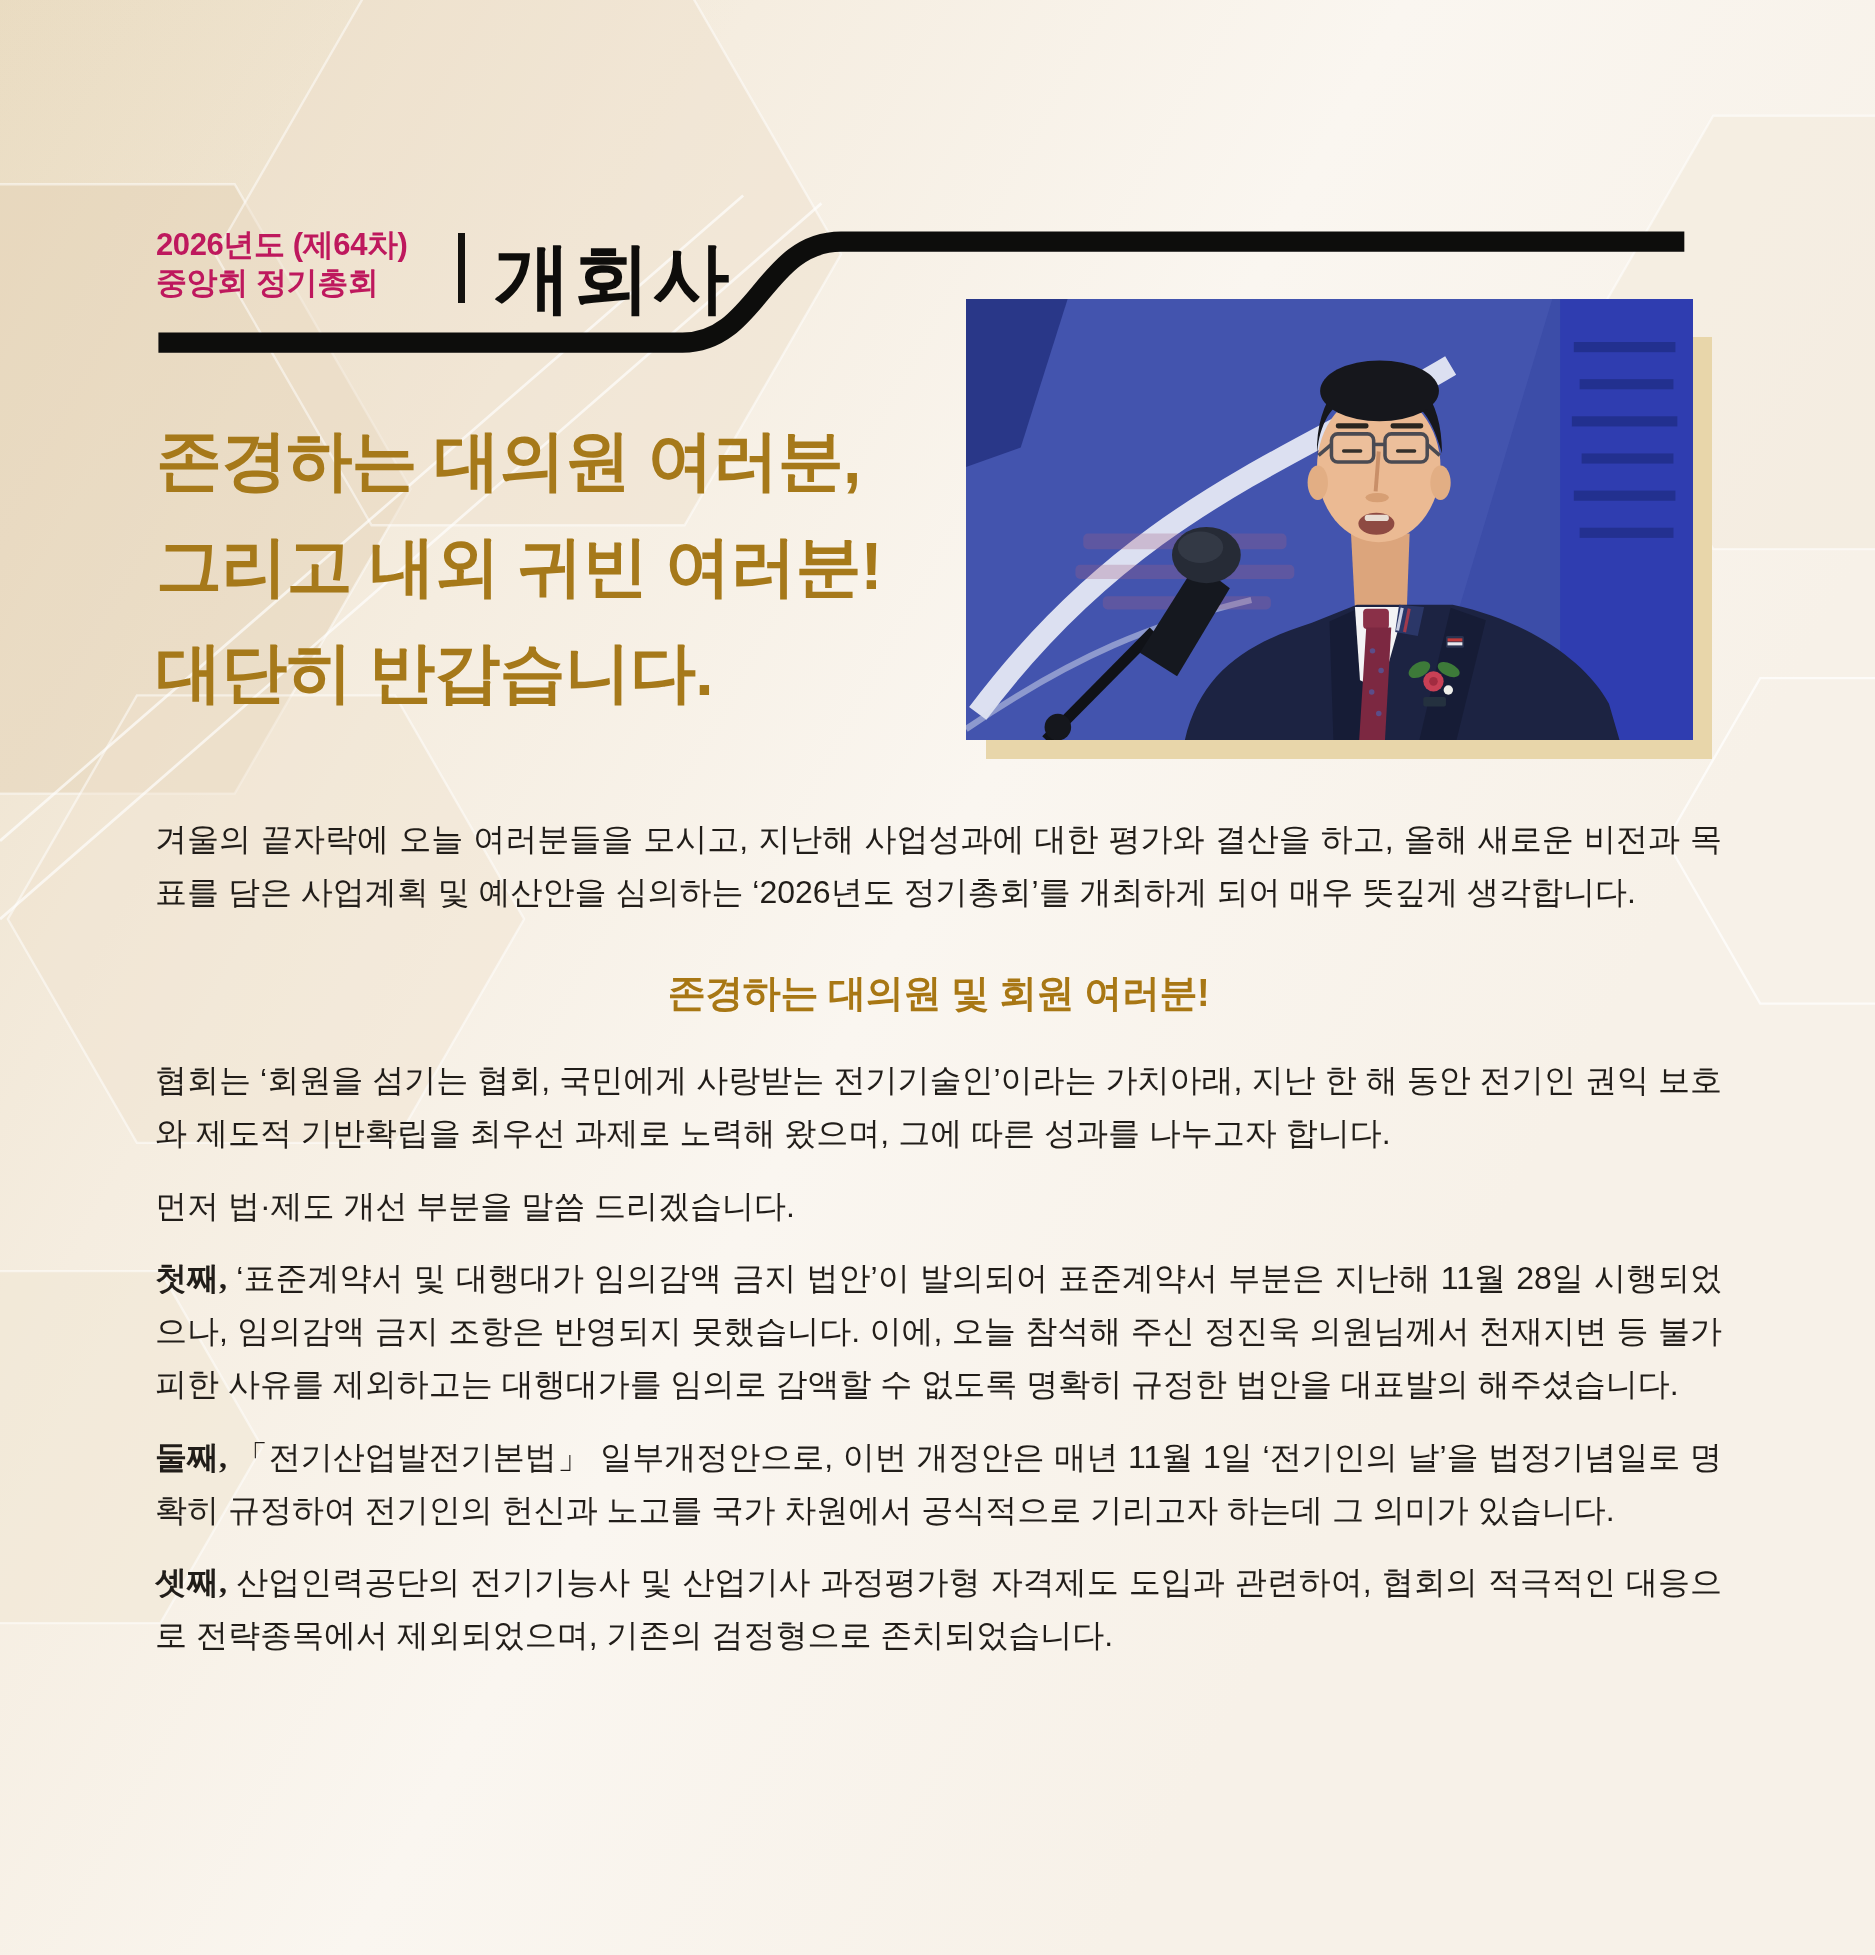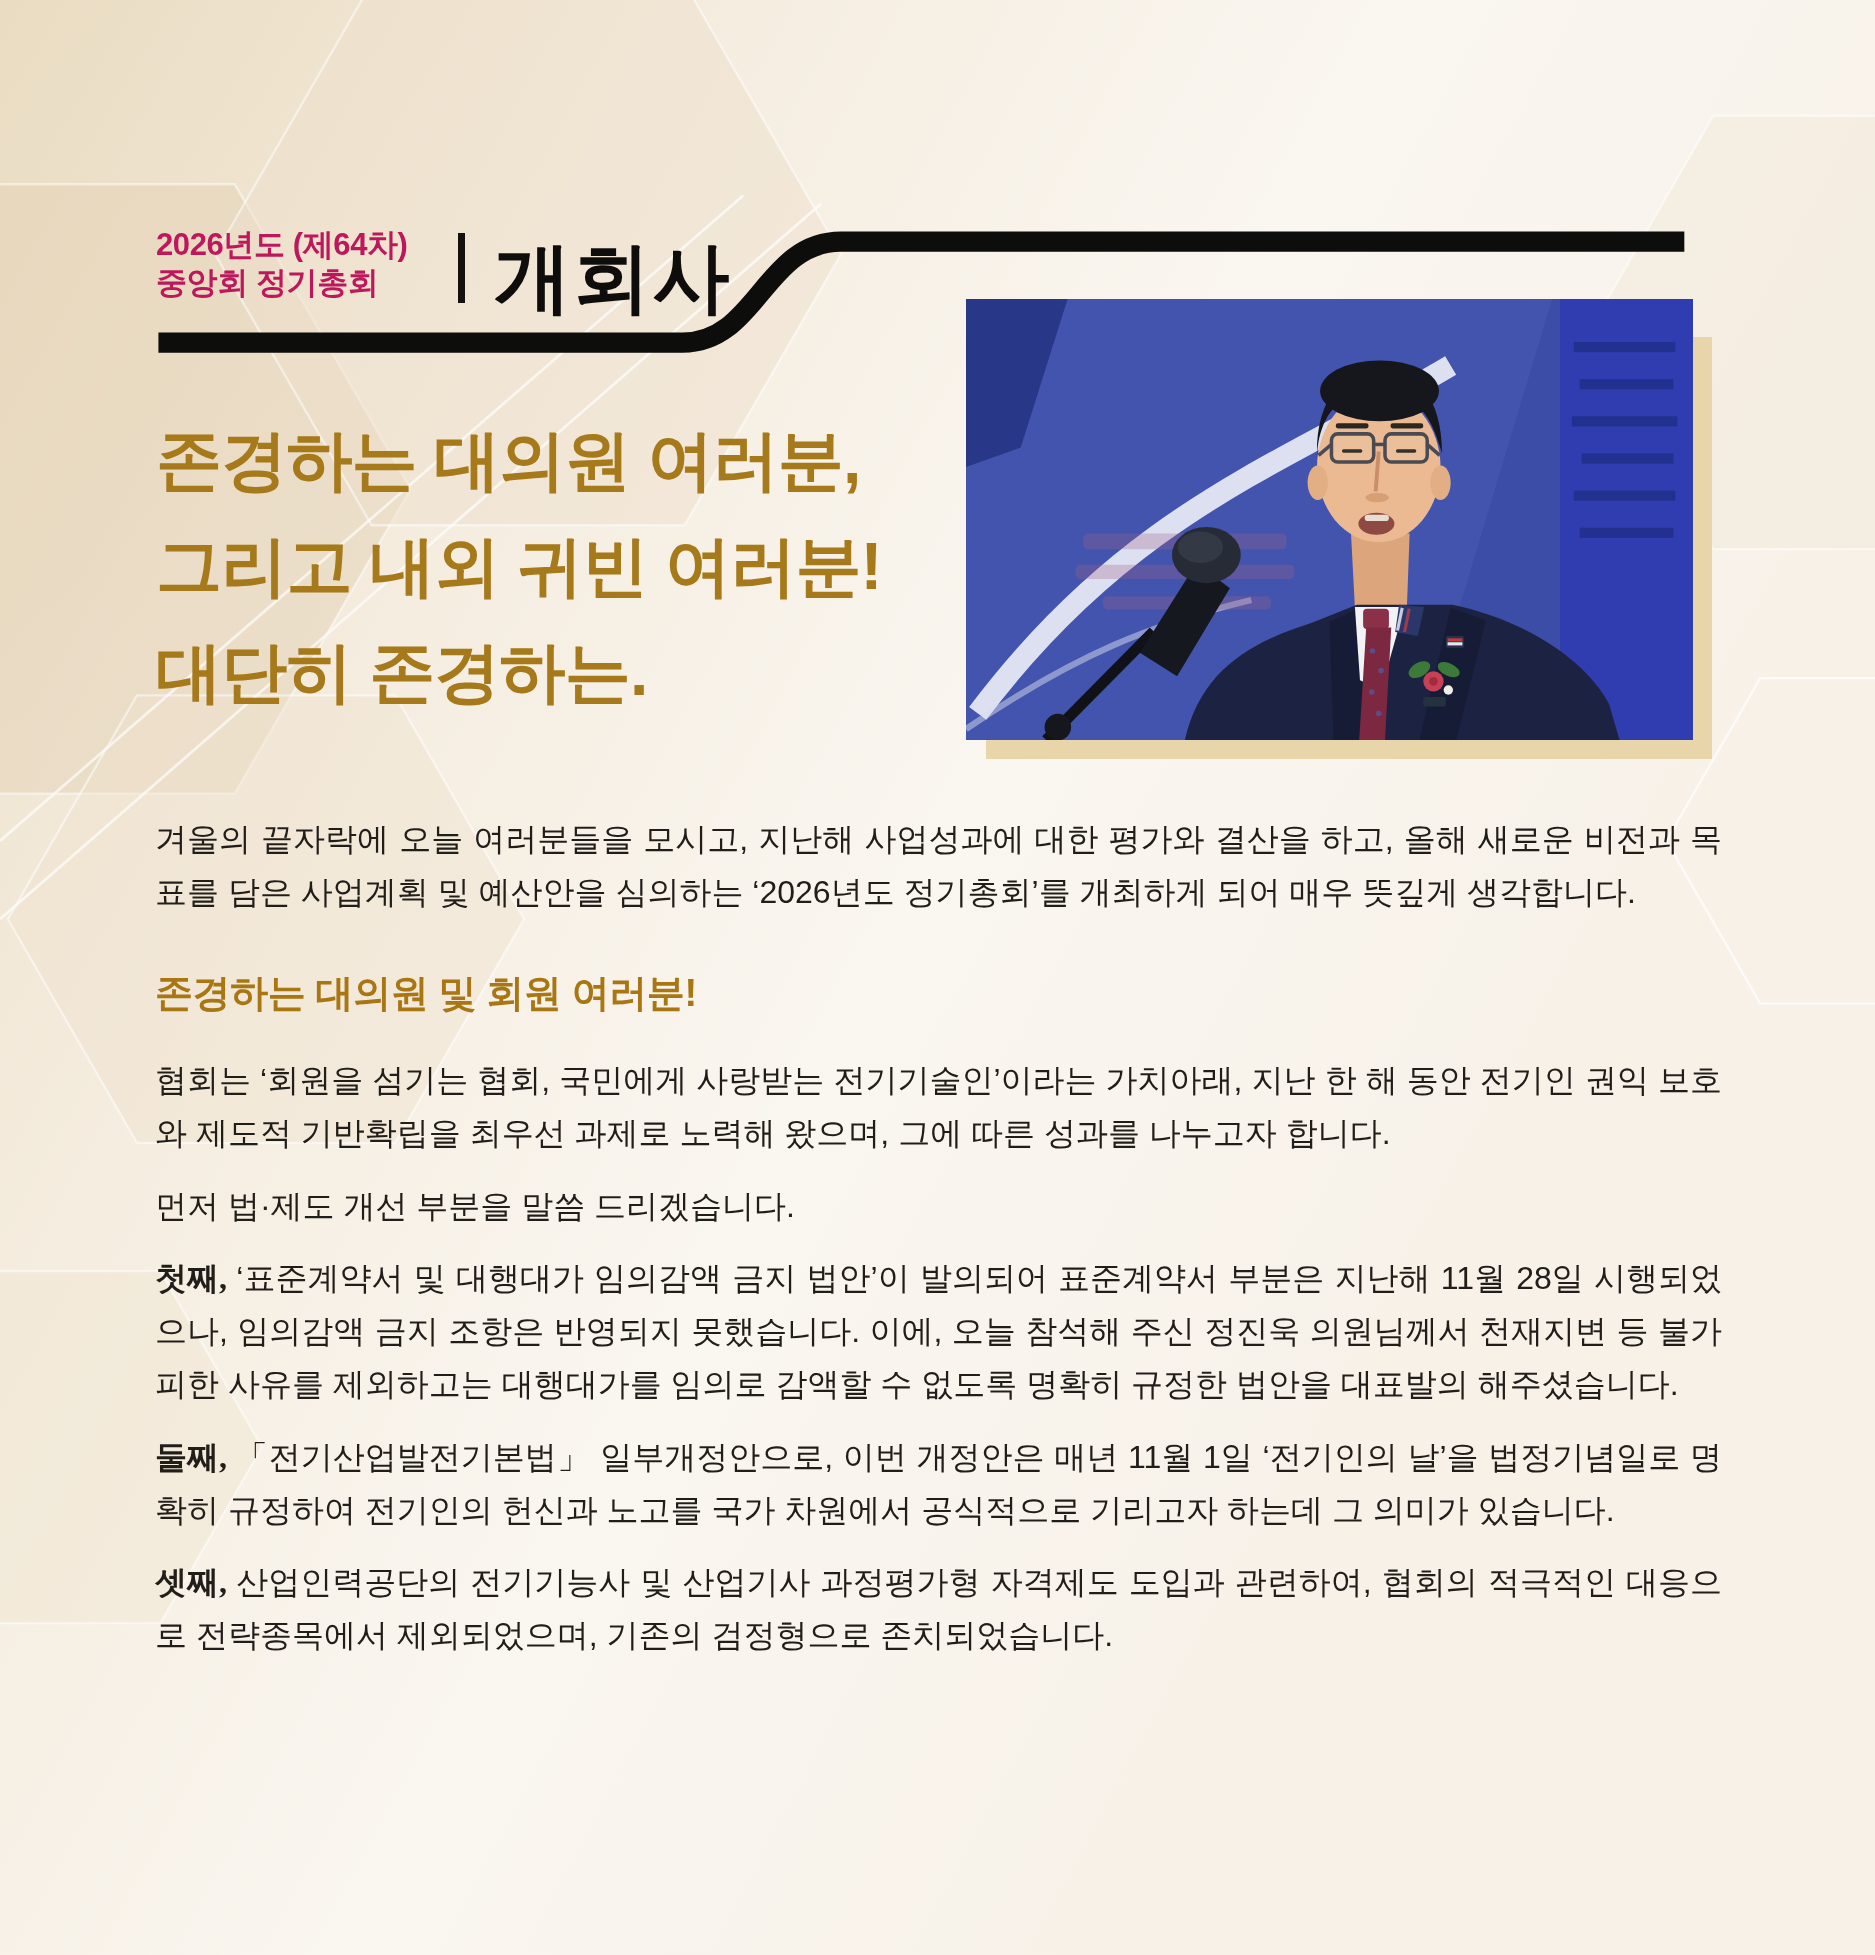--- a/index.html
+++ b/index.html
@@ -44,21 +44,21 @@
 
   .body-text {
     position:absolute; left:155px; top:813px; width:1567px;
     font-size:32px; line-height:53px; color:#211D19;
     text-align:justify;
   }
   .body-text p { margin:0 0 19.6px 0; }
   .body-text p .lead { font-weight:bold;font-family:Liberation Serif, serif; }
   .body-text h2.section {
     font-size:38px; line-height:47px; font-weight:800; color:#A87714;
-    margin:51px 0 37px 0; text-align:left; letter-spacing:-0.4px;
+    margin:51px 0 37px 0; text-align:center; letter-spacing:-0.4px;
   }
 </style>
 </head>
 <body>
 
 <div class="page">
 
   <svg class="bg-pattern" viewBox="0 0 4796 6497" preserveAspectRatio="none" aria-hidden="true">
     <defs>
       <linearGradient id="bgGrad" x1="0" y1="0" x2="0.75" y2="0.55">
@@ -182,21 +182,21 @@
           <circle cx="1234" cy="1000" r="12" fill="#EFEFEA"></circle>
           <rect x="1170" y="1018" width="58" height="24" rx="5" fill="#24313F"></rect>
         </g>
       </g>
     </svg>
   </div>
 
   <div class="greeting">
     <div>존경하는 대의원 여러분,</div>
     <div>그리고 내외 귀빈 여러분!</div>
-    <div>대단히 존경하는.</div>
+    <div>대단히 반갑습니다.</div>
   </div>
 
   <div class="body-text">
       <p class="para">겨울의 끝자락에 오늘 여러분들을 모시고, 지난해 사업성과에 대한 평가와 결산을 하고, 올해 새로운 비전과 목표를 담은 사업계획 및 예산안을 심의하는 ‘2026년도 정기총회’를 개최하게 되어 매우 뜻깊게 생각합니다.</p>
       <h2 class="section">존경하는 대의원 및 회원 여러분!</h2>
       <p class="para">협회는 ‘회원을 섬기는 협회, 국민에게 사랑받는 전기기술인’이라는 가치아래, 지난 한 해 동안 전기인 권익 보호와 제도적 기반확립을 최우선 과제로 노력해 왔으며, 그에 따른 성과를 나누고자 합니다.</p>
       <p class="para">먼저 법·제도 개선 부분을 말씀 드리겠습니다.</p>
       <p class="para"><span class="lead">첫째, </span>‘표준계약서 및 대행대가 임의감액 금지 법안’이 발의되어 표준계약서 부분은 지난해 11월 28일 시행되었으나, 임의감액 금지 조항은 반영되지 못했습니다. 이에, 오늘 참석해 주신 정진욱 의원님께서 천재지변 등 불가피한 사유를 제외하고는 대행대가를 임의로 감액할 수 없도록 명확히 규정한 법안을 대표발의 해주셨습니다.</p>
       <p class="para"><span class="lead">둘째, </span>「전기산업발전기본법」 일부개정안으로, 이번 개정안은 매년 11월 1일 ‘전기인의 날’을 법정기념일로 명확히 규정하여 전기인의 헌신과 노고를 국가 차원에서 공식적으로 기리고자 하는데 그 의미가 있습니다.</p>
       <p class="para"><span class="lead">셋째, </span>산업인력공단의 전기기능사 및 산업기사 과정평가형 자격제도 도입과 관련하여, 협회의 적극적인 대응으로 전략종목에서 제외되었으며, 기존의 검정형으로 존치되었습니다.</p>

